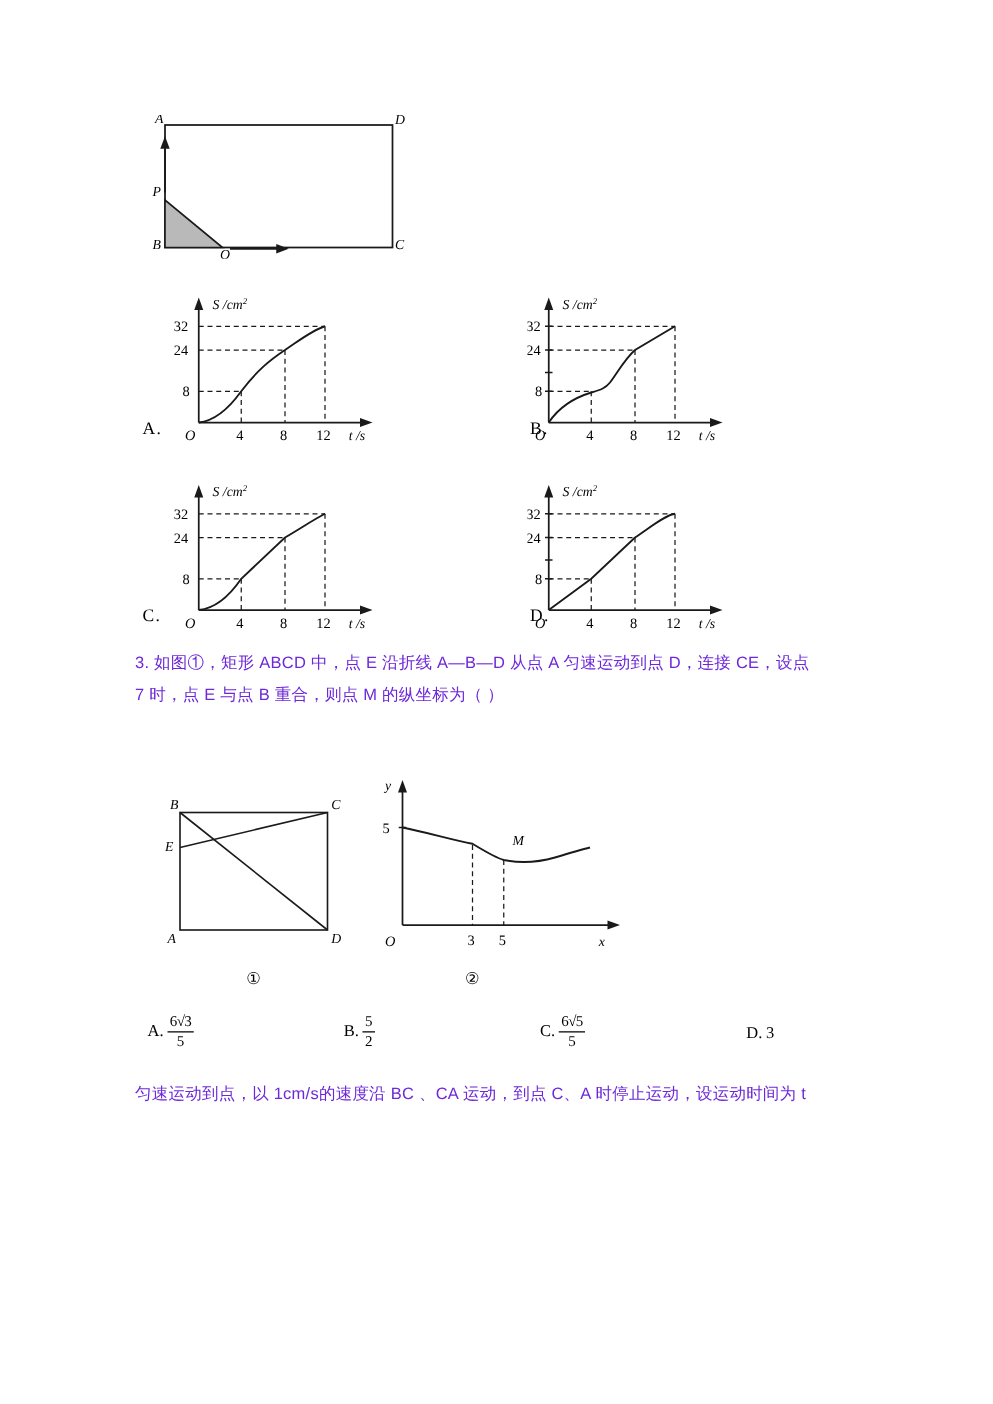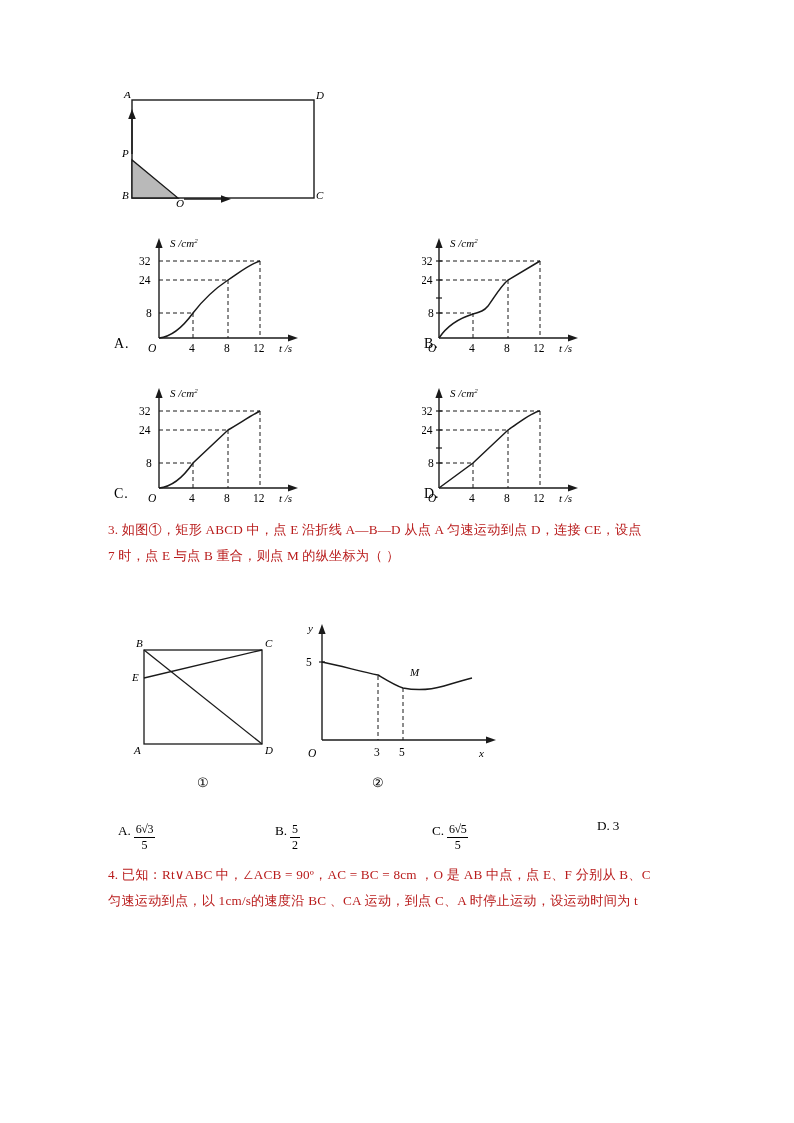--- a/index.html
+++ b/index.html
@@ -43,24 +43,24 @@
     font-size: 14px;
     letter-spacing: 1px;
   }
   #letter-a { left: 114px; top: 336px; }
   #letter-b { left: 424px; top: 336px; }
   #letter-c { left: 114px; top: 486px; }
   #letter-d { left: 424px; top: 486px; }
 
   
   .qtext {
-    font-family: Liberation Serif, serif;
+    font-family: Liberation Sans, sans-serif;
     font-size: 13.2px;
     line-height: 26px;
-    color: #b91c1c;
+    color: #6d28d9;
     letter-spacing: 0.2px;
   }
   #q3-text { left: 108px; top: 517px; width: 590px; }
   #q4-text { left: 108px; top: 862px; width: 592px; }
 
   
   #fig1 { left: 128px; top: 636px; width: 170px; height: 130px; }
   #fig2 { left: 300px; top: 618px; width: 215px; height: 150px; }
 
   .fig-caption {
@@ -87,21 +87,20 @@
     text-align: center;
     line-height: 1.05;
     font-size: 12px;
     position: relative;
     top: -1px;
   }
   .frac .num {
     display: block;
     padding: 0 2px 1px 2px;
     border-bottom: 1px solid #000;
-    margin-top: 12px;
   }
   .frac .den { display: block; padding-top: 1px; }
   .rad { letter-spacing: -0.5px; }
 
   #ans-a { left: 8px; top: 4px; }
   #ans-b { left: 165px; top: 4px; }
   #ans-c { left: 322px; top: 4px; }
   #ans-d { left: 487px; top: 10px; }
 
   text { font-family: "Liberation Serif", "DejaVu Serif", serif; }
@@ -326,17 +325,16 @@
     </div>
     <div class="ansitem" id="ans-c">
       <span class="lbl">C.</span><span class="frac"><span class="num rad">6√5</span><span class="den">5</span></span>
     </div>
     <div class="ansitem" id="ans-d">
       <span class="lbl">D.</span><span>3</span>
     </div>
   </div>
 
   <div class="abs qtext" id="q4-text">
-    <div>4. 已知：Rt∨ABC 中，∠ACB = 90º，AC = BC = 8cm ，O 是 AB 中点，点 E、F 分别从 B、C</div>
     <div>匀速运动到点，以 1cm/s的速度沿 BC 、CA 运动，到点 C、A 时停止运动，设运动时间为 t</div>
   </div>
 
 </div>
 
 </body></html>

